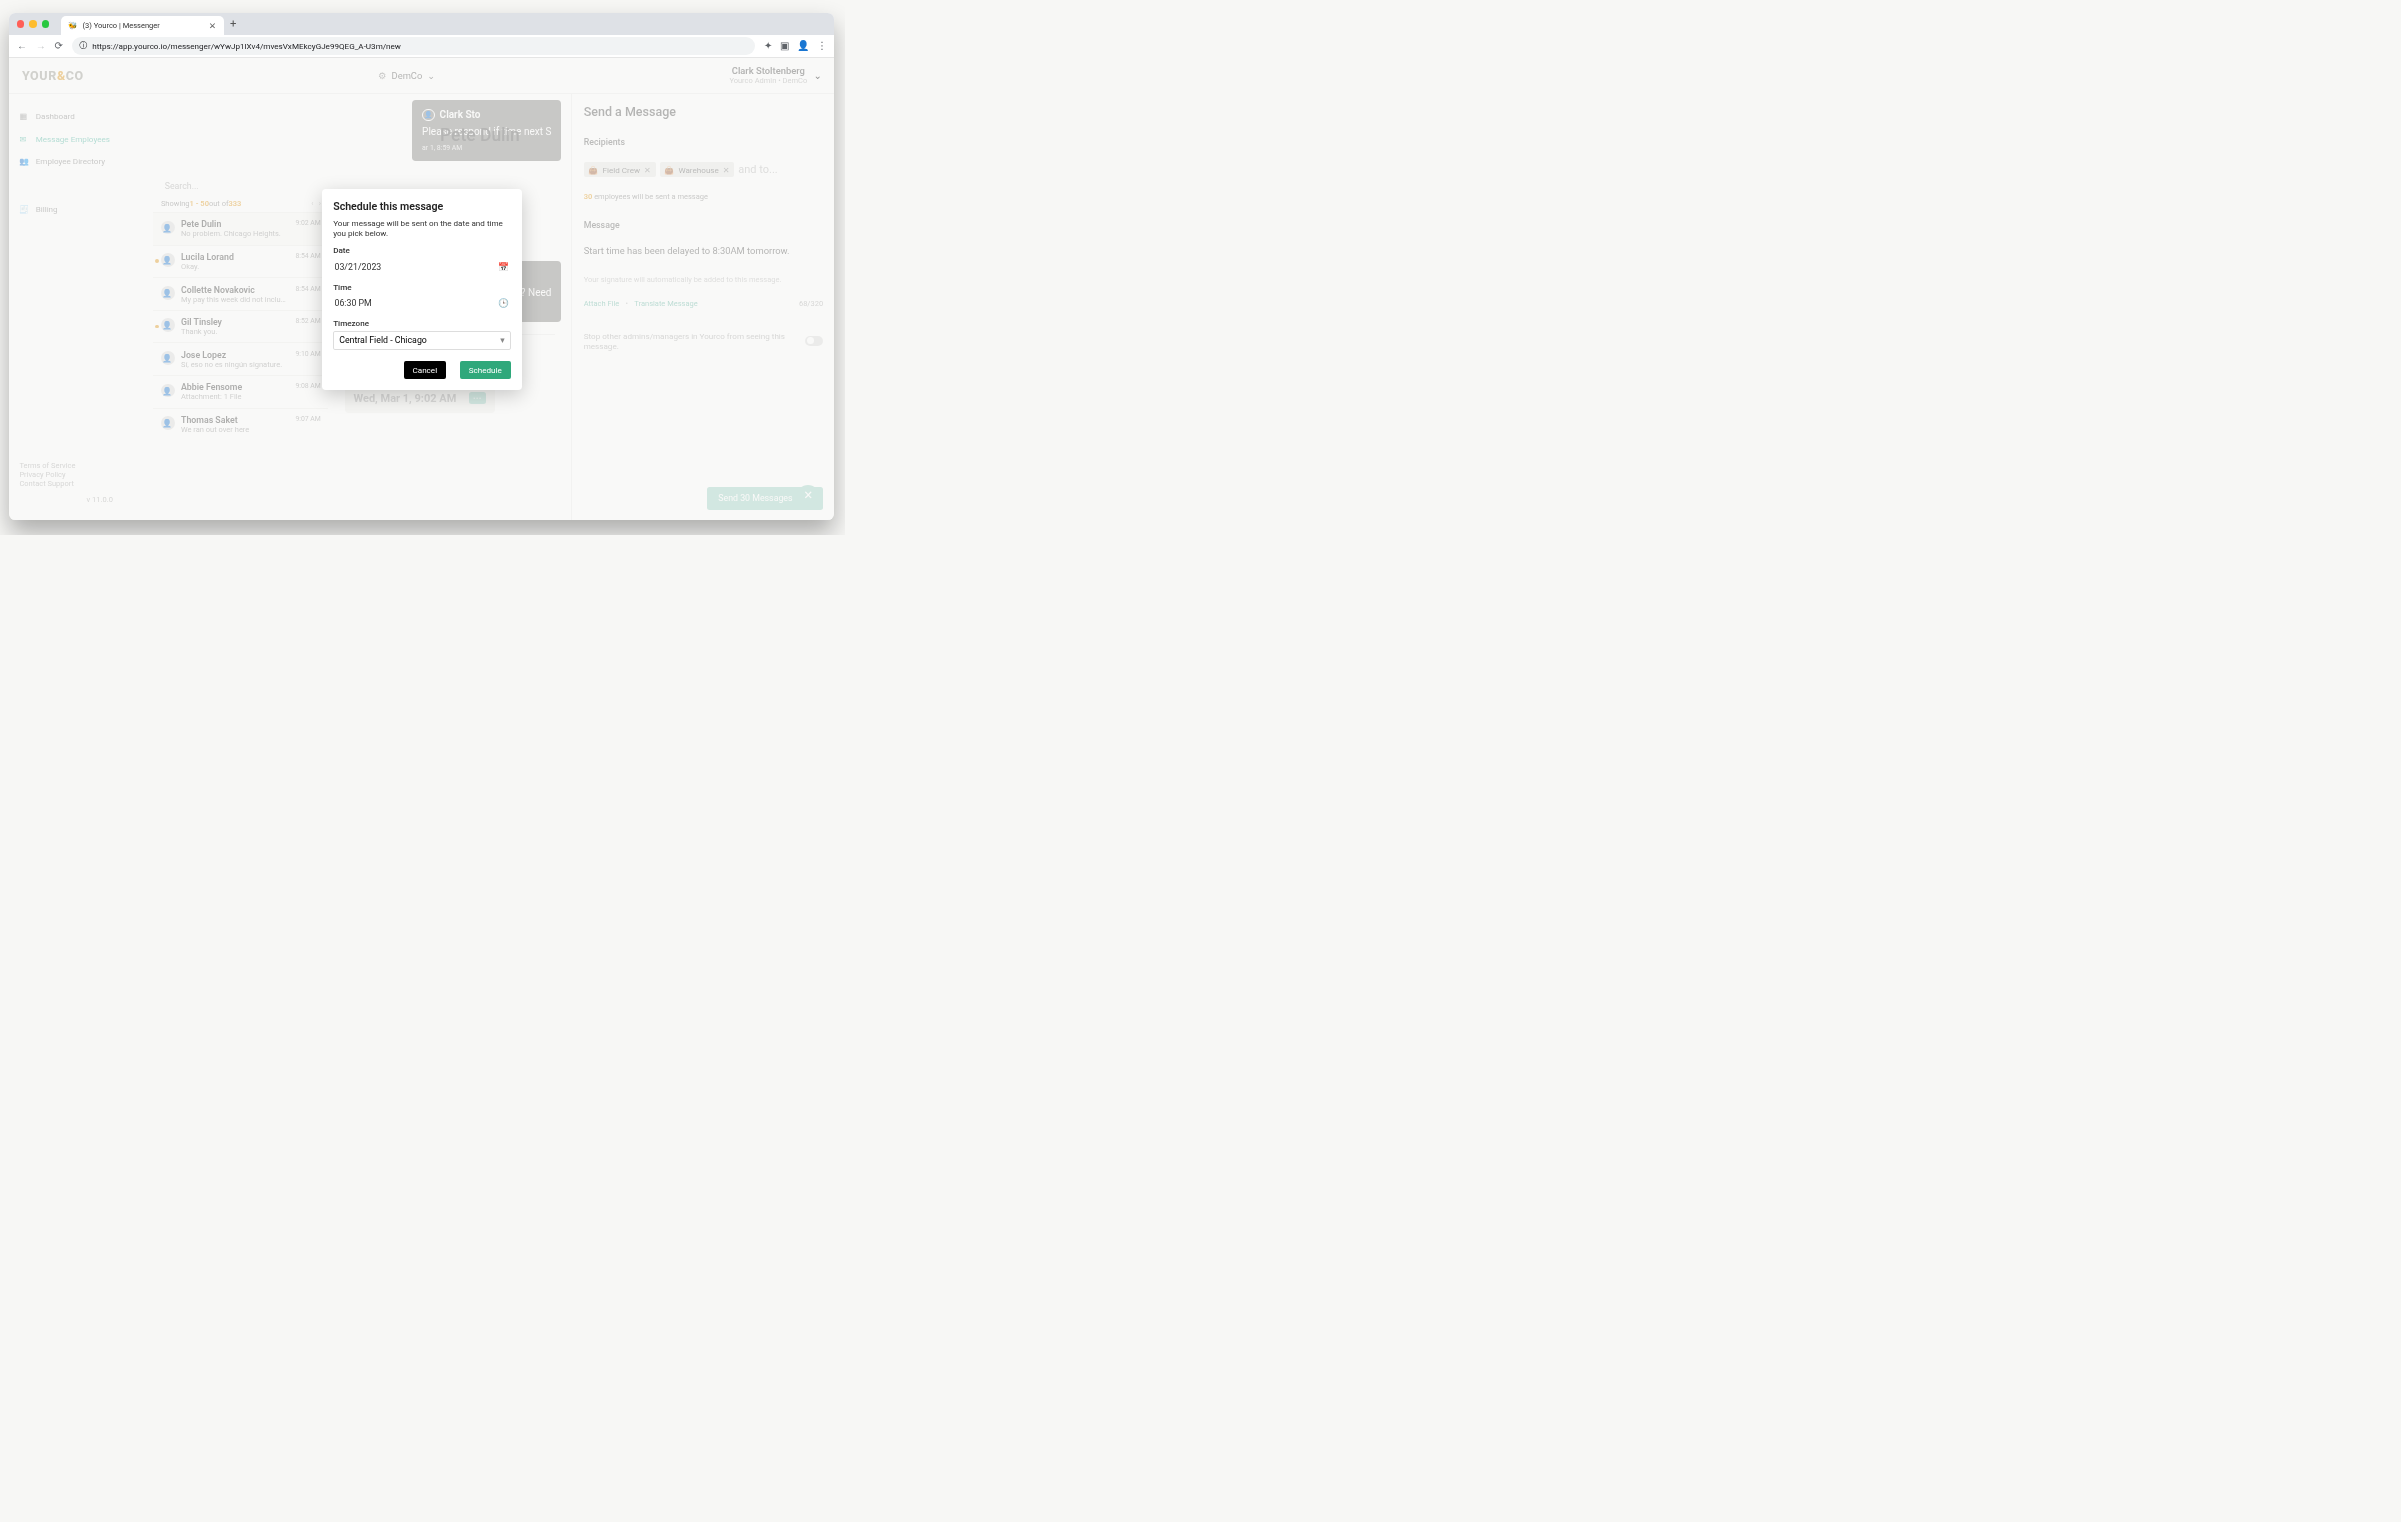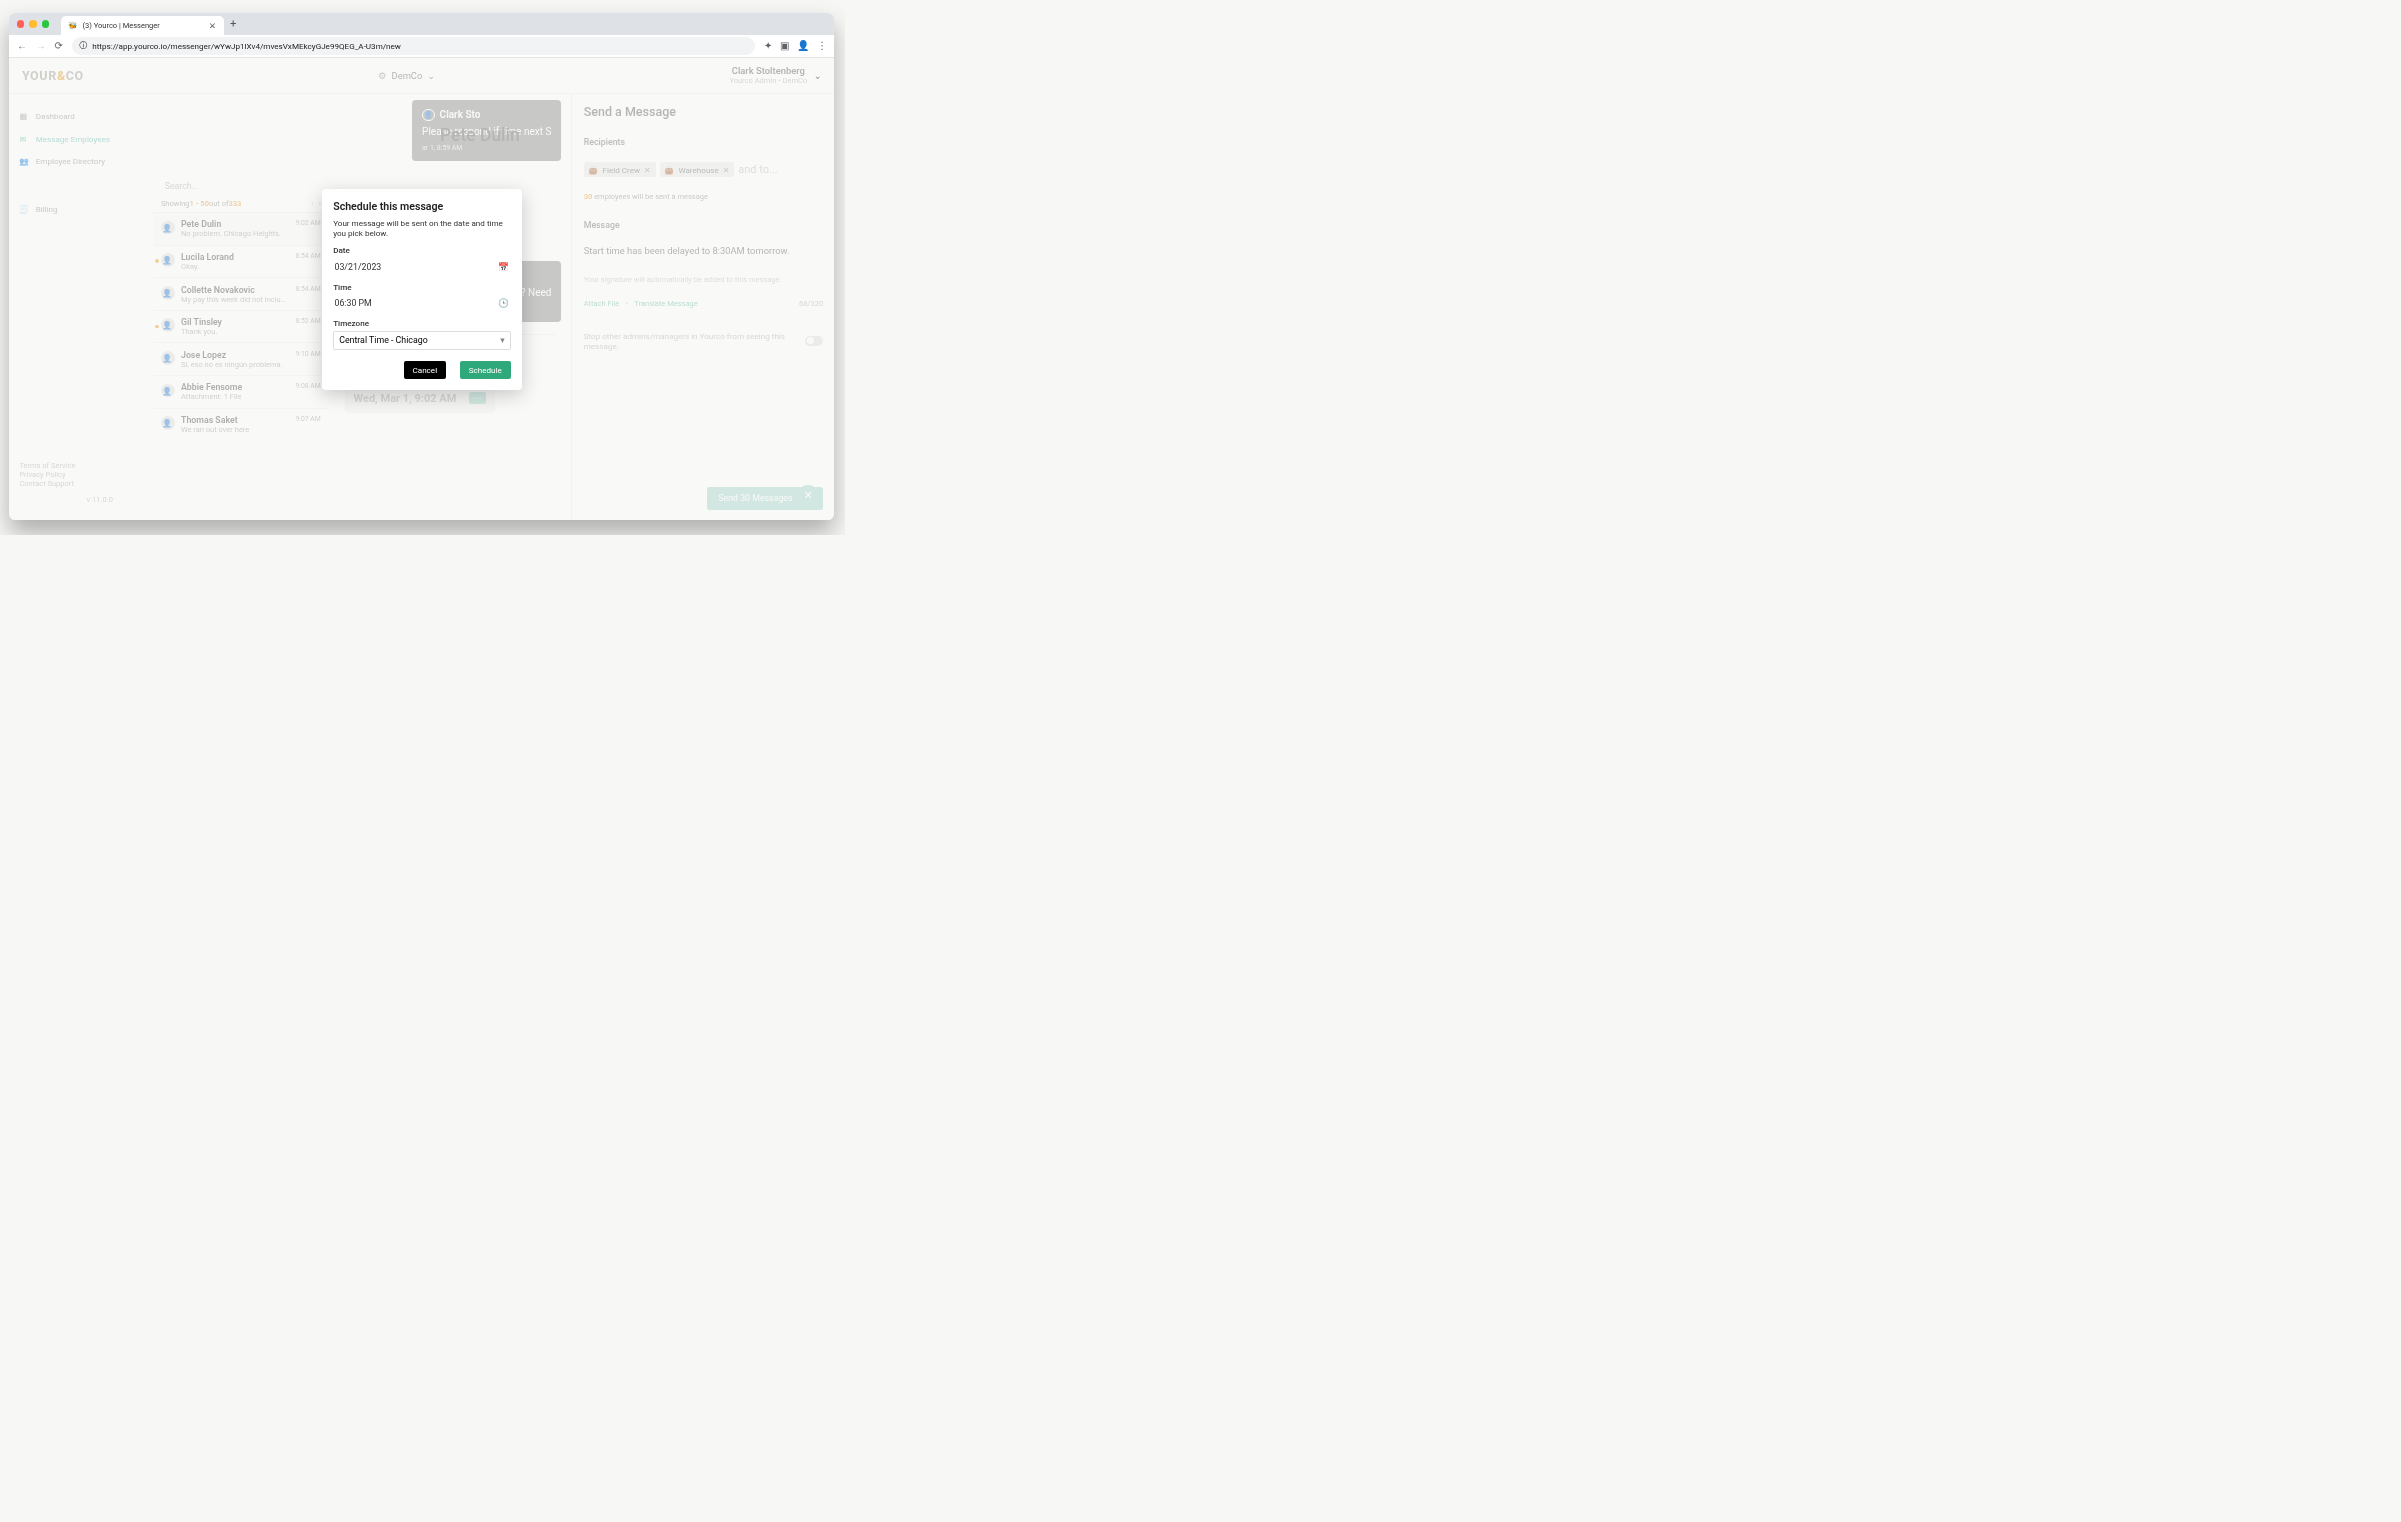--- a/index.html
+++ b/index.html
@@ -235,21 +235,21 @@
                 <div class="conv-body">
                   <div class="conv-name">Gil Tinsley</div>
                   <div class="conv-prev">Thank you.</div>
                 </div>
                 <div class="conv-time">8:52 AM</div>
               </div>
               <div class="conv">
                 <span class="avatar-pl">👤</span>
                 <div class="conv-body">
                   <div class="conv-name">Jose Lopez</div>
-                  <div class="conv-prev">Sí, eso no es ningún problema.</div>
+                  <div class="conv-prev">Sí, eso no es ningún signature.</div>
                 </div>
                 <div class="conv-time">9:10 AM</div>
               </div>
               <div class="conv">
                 <span class="avatar-pl">👤</span>
                 <div class="conv-body">
                   <div class="conv-name">Abbie Fensome</div>
                   <div class="conv-prev">Attachment: 1 File</div>
                 </div>
                 <div class="conv-time">9:08 AM</div>
@@ -346,21 +346,21 @@
         <span>03/21/2023</span>
         <span class="ficon">📅</span>
       </div>
       <div class="flabel">Time</div>
       <div class="field">
         <span>06:30  PM</span>
         <span class="ficon">🕒</span>
       </div>
       <div class="flabel">Timezone</div>
       <div class="tz">
-        <span>Central Time - Chicago</span>
+        <span>Central Field - Chicago</span>
         <span class="dd">▾</span>
       </div>
       <div class="modal-foot">
         <button class="btn-cancel">Cancel</button>
         <button class="btn-schedule">Schedule</button>
       </div>
     </div>
 
   </div>
 </div>

